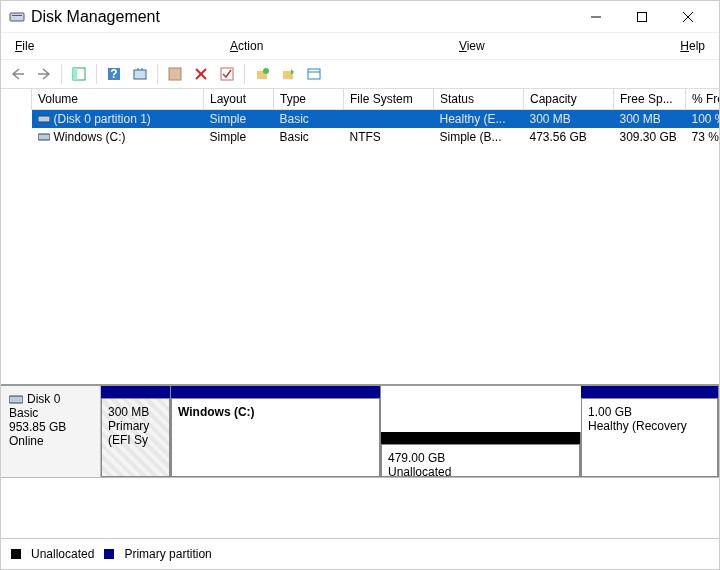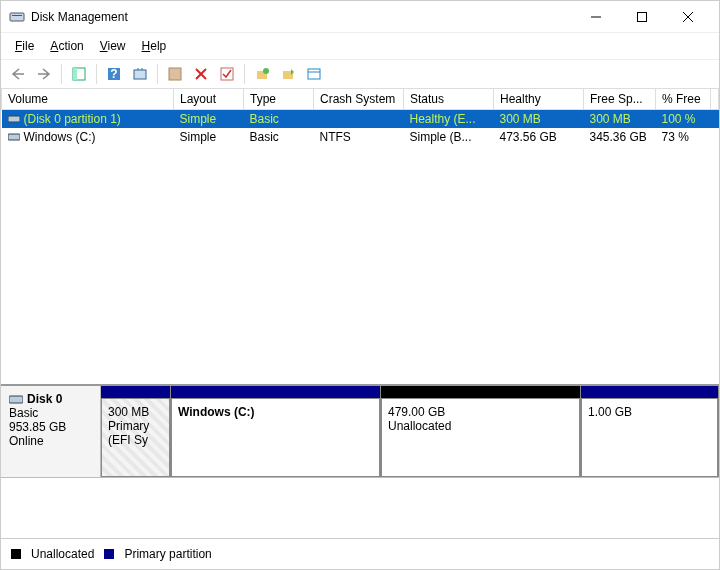--- a/index.html
+++ b/index.html
@@ -1,48 +1,48 @@
 <!DOCTYPE html>
 <html><head>
 <meta charset="utf-8">
 <style>
 * { margin:0; padding:0; box-sizing:border-box; font-family:"Segoe UI",Tahoma,sans-serif; font-size:12px; }
 body { background:#fff; width:720px; height:570px; overflow:hidden; border:1px solid #ccc; display:flex; flex-direction:column; }
 .titlebar { height:32px; display:flex; align-items:center; padding:0 8px; border-bottom:1px solid #eee; }
 .titlebar .app-icon { width:16px; height:16px; margin-right:6px; }
-.title { flex:1; font-size:12px; }
+.title { flex:1; font-size:16px; }
 .winbtns { display:flex; gap:0; }
 .winbtn { width:46px; height:31px; display:flex; align-items:center; justify-content:center; background:#fff; }
-.menubar { display:flex; gap:4px; padding:4px 8px; border-bottom:1px solid #eee; }
+.menubar { display:flex; gap:4px; padding:4px 8px; border-bottom:1px solid #eee;justify-content:space-between; }
 .menuitem { padding:2px 6px; }
 .menuitem u { text-decoration:underline; }
 .toolbar { display:flex; align-items:center; gap:4px; padding:3px 6px; border-bottom:1px solid #ddd; }
 .tbtn { width:22px; height:22px; display:flex; align-items:center; justify-content:center; border:1px solid transparent; }
 .tsep { width:1px; height:20px; background:#ddd; margin:0 2px; }
-.volume-pane { flex:1; min-height:0; overflow:auto; border-bottom:1px solid #999; }
+.volume-pane { flex:1; min-height:0; overflow:auto; border-bottom:1px solid #999;padding-left:30px; }
 .vol-table { width:100%; border-collapse:collapse; table-layout:fixed; }
 .vol-table th { text-align:left; font-weight:400; background:#fff; border:1px solid #ddd; border-top:none; padding:3px 6px; position:sticky; top:0; }
 .vol-table td { padding:2px 6px; white-space:nowrap; overflow:hidden; text-overflow:ellipsis; }
-.vol-row.selected td { background:#0a66c2; color:#bef264; }
+.vol-row.selected td { background:#0a66c2; color:#e5e5e5; }
 .vol-row.selected td:first-child { background:#0a66c2; }
 .vol-label { display:flex; align-items:center; gap:4px; }
 .disk-icon { width:12px; height:10px; display:inline-block; }
 .disk-pane { border-top:1px solid #999; background:#fff; }
 .disk-row { display:flex; border-bottom:1px solid #bbb; height:92px; }
 .disk-info { width:100px; padding:6px 8px; background:#f4f4f4; border-right:1px solid #bbb; }
-.disk-info .dname { font-weight:700; display:flex; align-items:center; gap:4px; }
+.disk-info .dname { font-weight:400; display:flex; align-items:center; gap:4px; }
 .part-top { height:12px; background:#00008b; }
 .part-top.unalloc { background:#000; }
 .part-body { flex:1; border:1px solid #888; border-left:1px solid #888; padding:6px; overflow:hidden; }
 .part { display:flex; flex-direction:column; border-right:1px solid #888; }
 .parts-flex { display:flex; flex:1; }
 .part0 { width:70px; }
 .part0 .part-body { background: repeating-linear-gradient(45deg,#f4f4f4,#f4f4f4 4px,#e8e8e8 4px,#e8e8e8 8px); }
 .part1 { width:210px; }
-.part2 { width:200px; }
+.part2 { width:200px;margin-top:46px; }
 .part3 { flex:1; }
 .part .pb { font-weight:700; }
 .legend { padding:8px 10px; border-top:1px solid #ccc; display:flex; gap:10px; align-items:center; font-size:12px; }
 .lg-sw { width:10px; height:10px; display:inline-block; }
 .lg-sw.unalloc { background:#000; }
 .lg-sw.prim { background:#00008b; }
 svg { display:block; }
 </style>
 </head>
 <body>
@@ -163,23 +163,23 @@
         <col style="width:90px">
         <col style="width:72px">
         <col style="width:55px">
         <col>
       </colgroup>
     <thead>
         <tr>
       <th>Volume</th>
       <th>Layout</th>
       <th>Type</th>
-      <th>Crash System</th>
+      <th>File System</th>
       <th>Status</th>
-      <th>Healthy</th>
+      <th>Capacity</th>
       <th>Free Sp...</th>
       <th>% Free</th>
       <th></th>
     </tr>
       </thead>
     <tbody id="vol-body">
         <tr class="vol-row selected">
           <td>
             <span class="vol-label">
               <svg class="disk-icon" width="12" height="10">
@@ -204,21 +204,21 @@
                 <rect x="0" y="2" width="12" height="6" rx="1" fill="#bcd" stroke="#345"></rect>
               </svg>
               <span>Windows (C:)</span>
             </span>
           </td>
           <td>Simple</td>
           <td>Basic</td>
           <td>NTFS</td>
           <td>Simple (B...</td>
           <td>473.56 GB</td>
-          <td>345.36 GB</td>
+          <td>309.30 GB</td>
           <td>73 %</td>
           <td></td>
         </tr>
       </tbody>
   </table>
 </div>
 
 <div class="disk-pane">
   <div class="disk-row">
     <div class="disk-info">
@@ -252,20 +252,21 @@
           <div class="part-top unalloc"></div>
           <div class="part-body">
             <div>479.00 GB</div>
             <div>Unallocated</div>
           </div>
         </div>
         <div class="part part3">
           <div class="part-top"></div>
           <div class="part-body">
             <div>1.00 GB</div>
+            <div>Healthy (Recovery</div>
           </div>
         </div>
       </div>
   </div>
   <div style="height:60px"></div>
 </div>
 
 <div class="legend">
   <span class="lg-sw unalloc"></span>
   <span>Unallocated</span>

